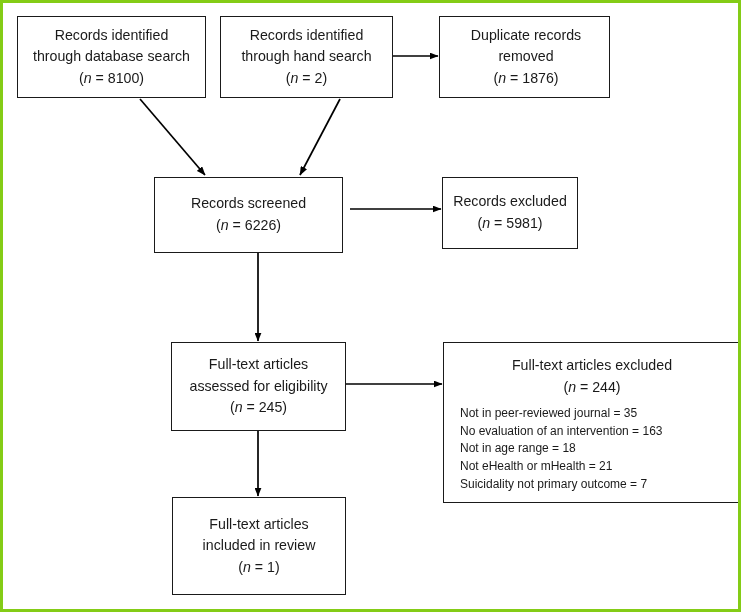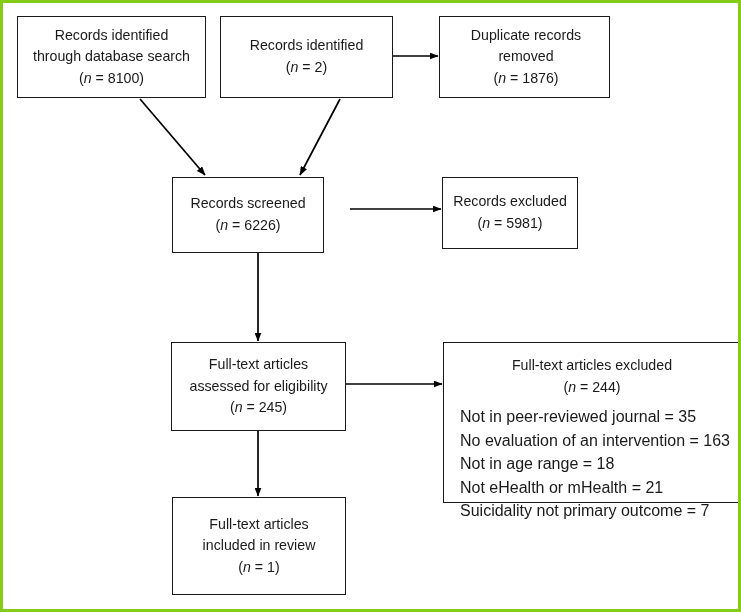--- a/index.html
+++ b/index.html
@@ -48,39 +48,39 @@
     white-space: nowrap;
   }
   .count i {
     font-style: italic;
   }
   
   #box-db      { left: 14px;  top: 13px;  width: 189px; height: 82px; }
   #box-hand    { left: 217px; top: 13px;  width: 173px; height: 82px; }
   #box-dup     { left: 436px; top: 13px;  width: 171px; height: 82px; padding-left: 9px; }
   
-  #box-screened { left: 169px; top: 174px; width: 152px; height: 76px; }
+  #box-screened { left: 151px; top: 174px; width: 189px; height: 76px; }
   #box-excluded { left: 439px; top: 174px; width: 136px; height: 72px; }
   
   #box-eligible { left: 168px; top: 339px; width: 175px; height: 89px; }
   #box-ft-excluded {
     left: 440px; top: 339px; width: 298px; height: 161px;
     justify-content: flex-start;
     padding: 12px 0 0 0;
   }
   #box-ft-excluded .head {
     text-align: center;
     width: 100%;
   }
   #box-ft-excluded .reasons {
     margin-top: 7px;
     align-self: flex-start;
     padding-left: 16px;
     text-align: left;
-    font-size: 16px;
+    font-size: 12px;
     line-height: 1.47;
   }
   #box-ft-excluded .reasons div { white-space: nowrap; }
   
   #box-included { left: 169px; top: 494px; width: 174px; height: 98px; }
 </style>
 </head>
 <body>
 
 <div id="page">
@@ -108,20 +108,21 @@
   </svg>
 
   <div class="node" id="box-db">
     <span class="line">Records identified</span>
     <span class="line">through database search</span>
     <span class="count"><span>(</span><i>n</i><span> = 8100)</span></span>
   </div>
 
   <div class="node" id="box-hand">
     <span class="line">Records identified</span>
+    <span class="line">through hand search</span>
     <span class="count"><span>(</span><i>n</i><span> = 2)</span></span>
   </div>
 
   <div class="node" id="box-dup">
     <span class="line">Duplicate records</span>
     <span class="line">removed</span>
     <span class="count"><span>(</span><i>n</i><span> = 1876)</span></span>
   </div>
 
   <div class="node" id="box-screened">

